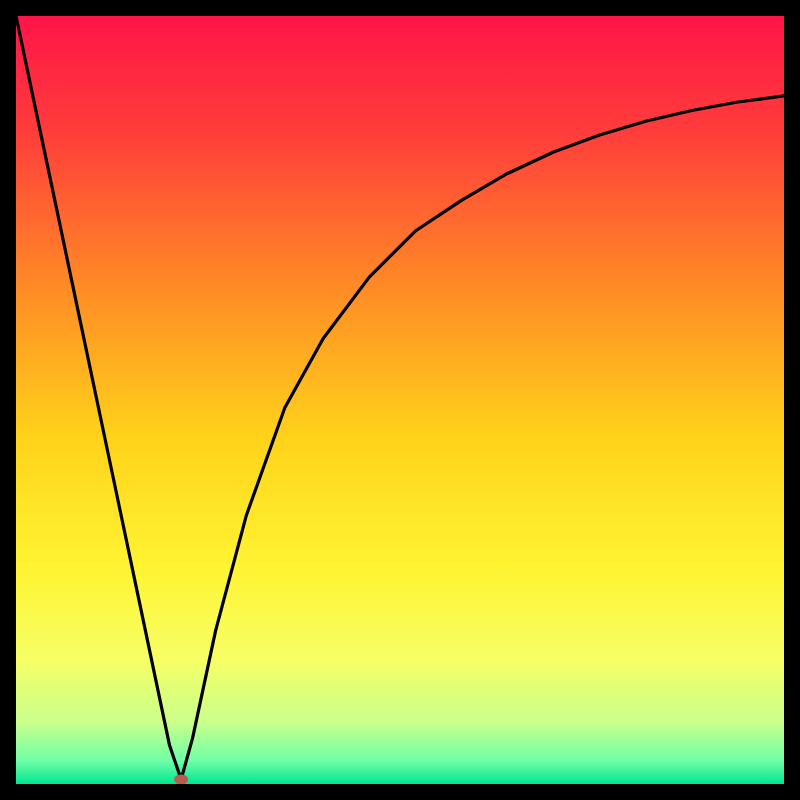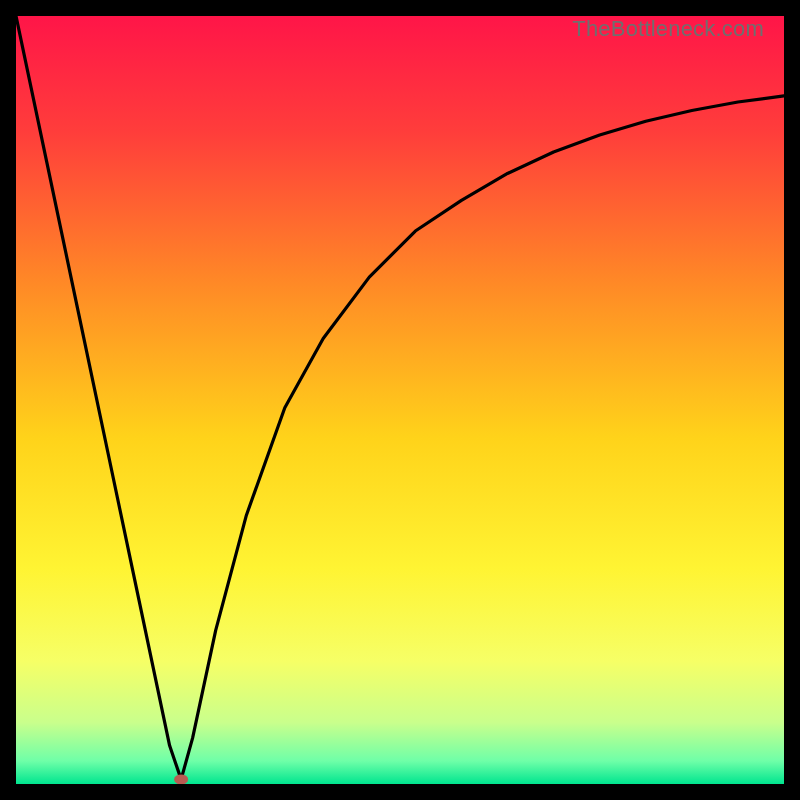--- a/index.html
+++ b/index.html
@@ -31,21 +31,20 @@
     user-select: none;
   }
   svg {
     display: block;
   }
 </style>
 </head>
 <body>
 
 <div class="frame">
-  <div class="watermark">TheBottleneck.com</div>
   <svg id="chart-svg" width="768" height="768" viewBox="0 0 768 768">
     <defs>
       <linearGradient id="bg-grad" x1="0" y1="0" x2="0" y2="1">
           <stop offset="0%" stop-color="#ff1548"></stop>
           <stop offset="15%" stop-color="#ff3d3b"></stop>
           <stop offset="35%" stop-color="#ff8a26"></stop>
           <stop offset="55.00000000000001%" stop-color="#ffd31a"></stop>
           <stop offset="72%" stop-color="#fff433"></stop>
           <stop offset="84%" stop-color="#f6ff66"></stop>
           <stop offset="92%" stop-color="#c9ff8c"></stop>

